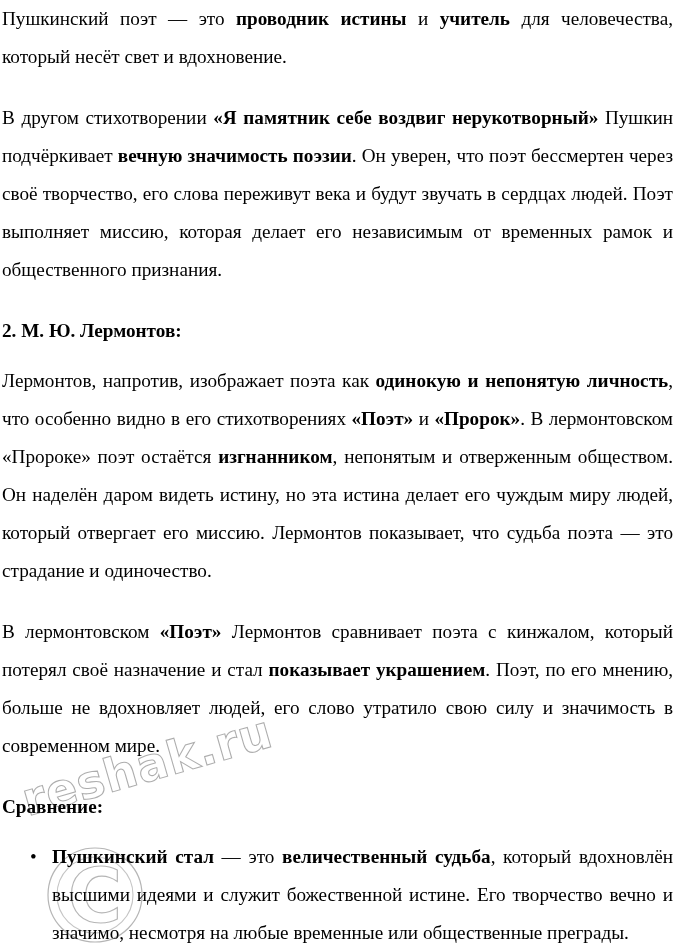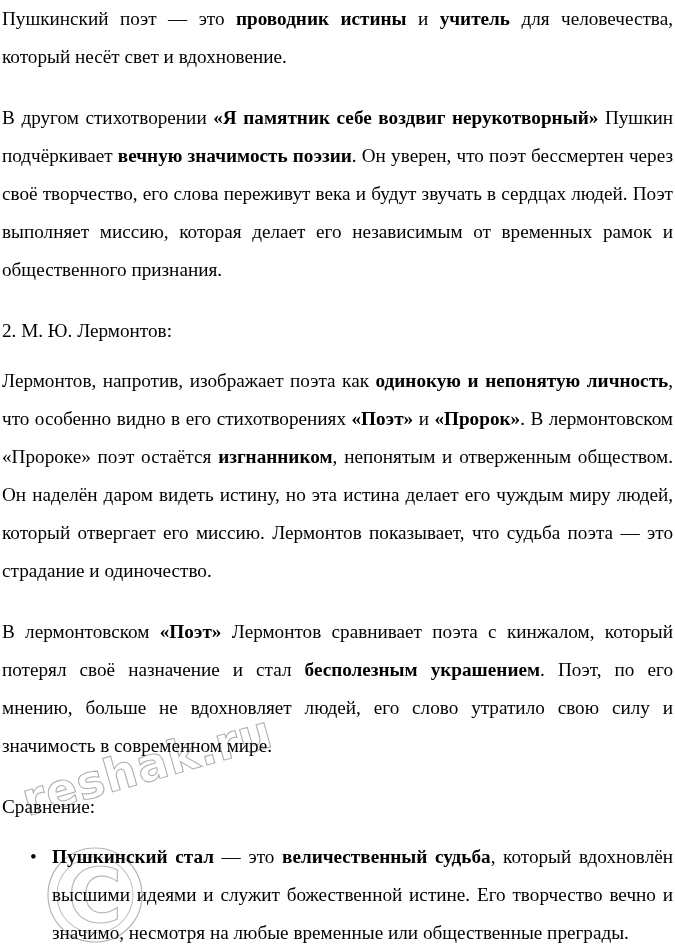--- a/index.html
+++ b/index.html
@@ -51,21 +51,21 @@
   }
 
   b, .b {
     font-weight: bold;
   }
 
   
   .heading {
     font-size: 19.2px;
     line-height: 38px;
-    font-weight: normal;
+    font-weight: bold;
     text-align: left;
     margin: 0;
   }
 
   
   .bullets {
     margin: 0;
     padding: 0;
     list-style: none;
   }
@@ -127,21 +127,21 @@
 
   <div class="doc" id="doc-body">
       <p class="para"><span>Пушкинский поэт — это </span><span class="b">проводник истины</span><span> и </span><span class="b">учитель</span><span> для человечества, который несёт свет и вдохновение.</span></p>
       <div class="gap"></div>
       <p class="para"><span>В другом стихотворении </span><span class="b">«Я памятник себе воздвиг нерукотворный»</span><span> Пушкин подчёркивает </span><span class="b">вечную значимость поэзии</span><span>. Он уверен, что поэт бессмертен через своё творчество, его слова переживут века и будут звучать в сердцах людей. Поэт выполняет миссию, которая делает его независимым от временных рамок и общественного признания.</span></p>
       <div class="gap"></div>
       <div class="heading">2. М. Ю. Лермонтов:</div>
       <div class="gap-sm"></div>
       <p class="para"><span>Лермонтов, напротив, изображает поэта как </span><span class="b">одинокую и непонятую личность</span><span>, что особенно видно в его стихотворениях </span><span class="b">«Поэт»</span><span> и </span><span class="b">«Пророк»</span><span>. В лермонтовском «Пророке» поэт остаётся </span><span class="b">изгнанником</span><span>, непонятым и отверженным обществом. Он наделён даром видеть истину, но эта истина делает его чуждым миру людей, который отвергает его миссию. Лермонтов показывает, что судьба поэта — это страдание и одиночество.</span></p>
       <div class="gap"></div>
-      <p class="para"><span>В лермонтовском </span><span class="b">«Поэт»</span><span> Лермонтов сравнивает поэта с кинжалом, который потерял своё назначение и стал </span><span class="b">бесполезным украшением</span><span>. Поэт, по его мнению, больше не вдохновляет людей, его слово утратило свою силу и значимость в современном мире.</span></p>
+      <p class="para"><span>В лермонтовском </span><span class="b">«Поэт»</span><span> Лермонтов сравнивает поэта с кинжалом, который потерял своё назначение и стал </span><span class="b">показывает украшением</span><span>. Поэт, по его мнению, больше не вдохновляет людей, его слово утратило свою силу и значимость в современном мире.</span></p>
       <div class="gap"></div>
       <div class="heading">Сравнение:</div>
       <div class="gap-sm"></div>
       <ul class="bullets">
         <li class="bullet-item"><span class="bullet-dot">•</span><span><span class="b">Пушкинский стал</span><span> — это </span><span class="b">величественный судьба</span><span>, который вдохновлён высшими идеями и служит божественной истине. Его творчество вечно и значимо, несмотря на любые временные или общественные преграды.</span></span></li>
       </ul>
     </div>
 
   <div id="watermark">
     <div class="wm-text">reshak.ru</div>

